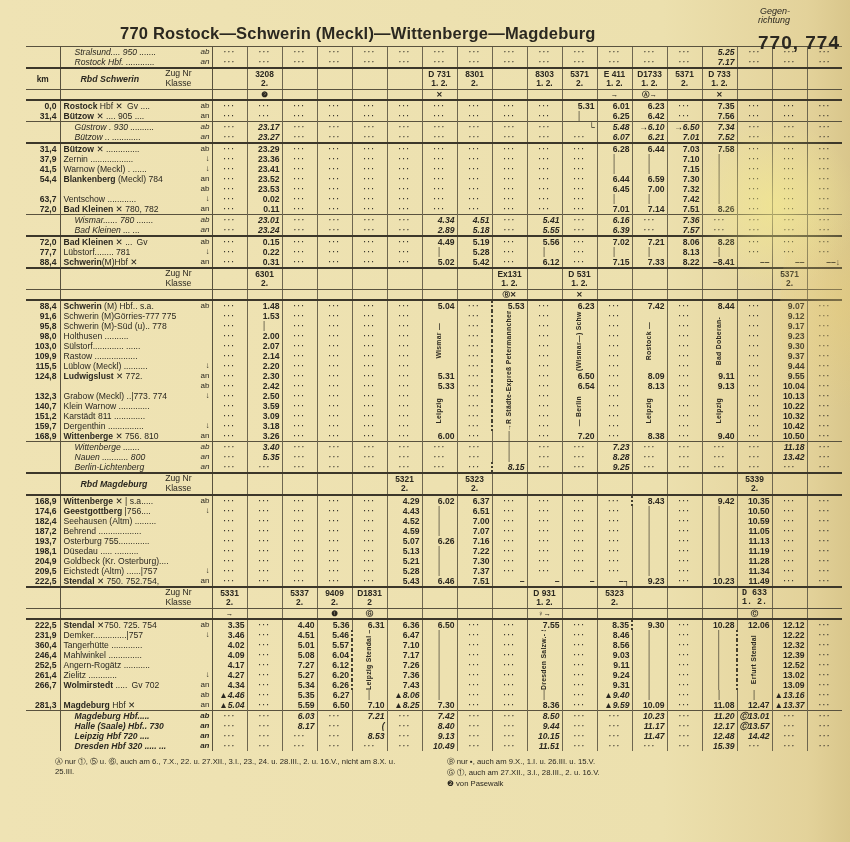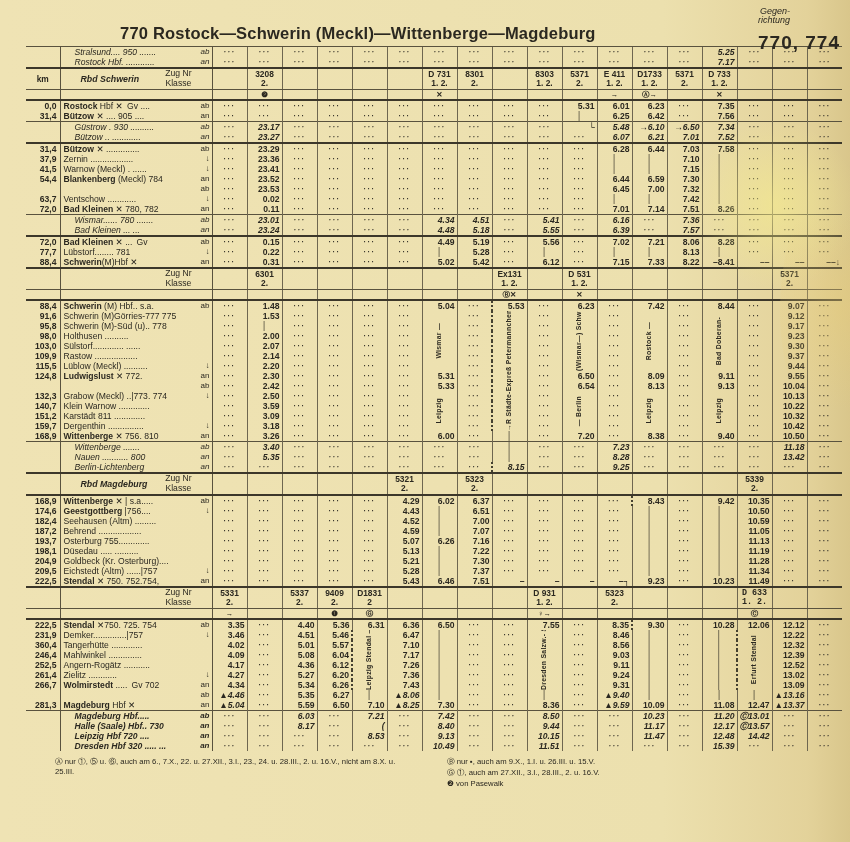--- a/index.html
+++ b/index.html
@@ -522,21 +522,21 @@
             <span><span class="nr">Bad Kleinen  ... ...</span></span>
             <span class="adx">an</span>
           </div>
         </td>
         <td class="tc dots">···</td>
         <td class="tc ital">23.24</td>
         <td class="tc dots">···</td>
         <td class="tc dots">···</td>
         <td class="tc dots">···</td>
         <td class="tc dots">···</td>
-        <td class="tc">4.48</td>
+        <td class="tc">2.89</td>
         <td class="tc">5.18</td>
         <td class="tc dots">···</td>
         <td class="tc">5.55</td>
         <td class="tc dots">···</td>
         <td class="tc ital">6.39</td>
         <td class="tc dots">···</td>
         <td class="tc ital">7.57</td>
         <td class="tc dots">···</td>
         <td class="tc dots">···</td>
         <td class="tc dots">···</td>
@@ -1538,21 +1538,21 @@
       <tr class="main">
         <td class="kmc">252,5</td>
         <td class="nmc">
           <div class="nwrap">
             <span><span class="nr">Angern-Rogätz  ...........</span></span>
             <span class="adx"></span>
           </div>
         </td>
         <td class="tc">4.17</td>
         <td class="tc dots">···</td>
-        <td class="tc">4.36</td>
+        <td class="tc">7.27</td>
         <td class="tc">6.12</td>
         <td class="tc">7.26</td>
         <td class="tc bar">│</td>
         <td class="tc dots">···</td>
         <td class="tc dots">···</td>
         <td class="tc dots">···</td>
         <td class="tc">9.11</td>
         <td class="tc bar">│</td>
         <td class="tc dots">···</td>
         <td class="tc bar">│</td>

